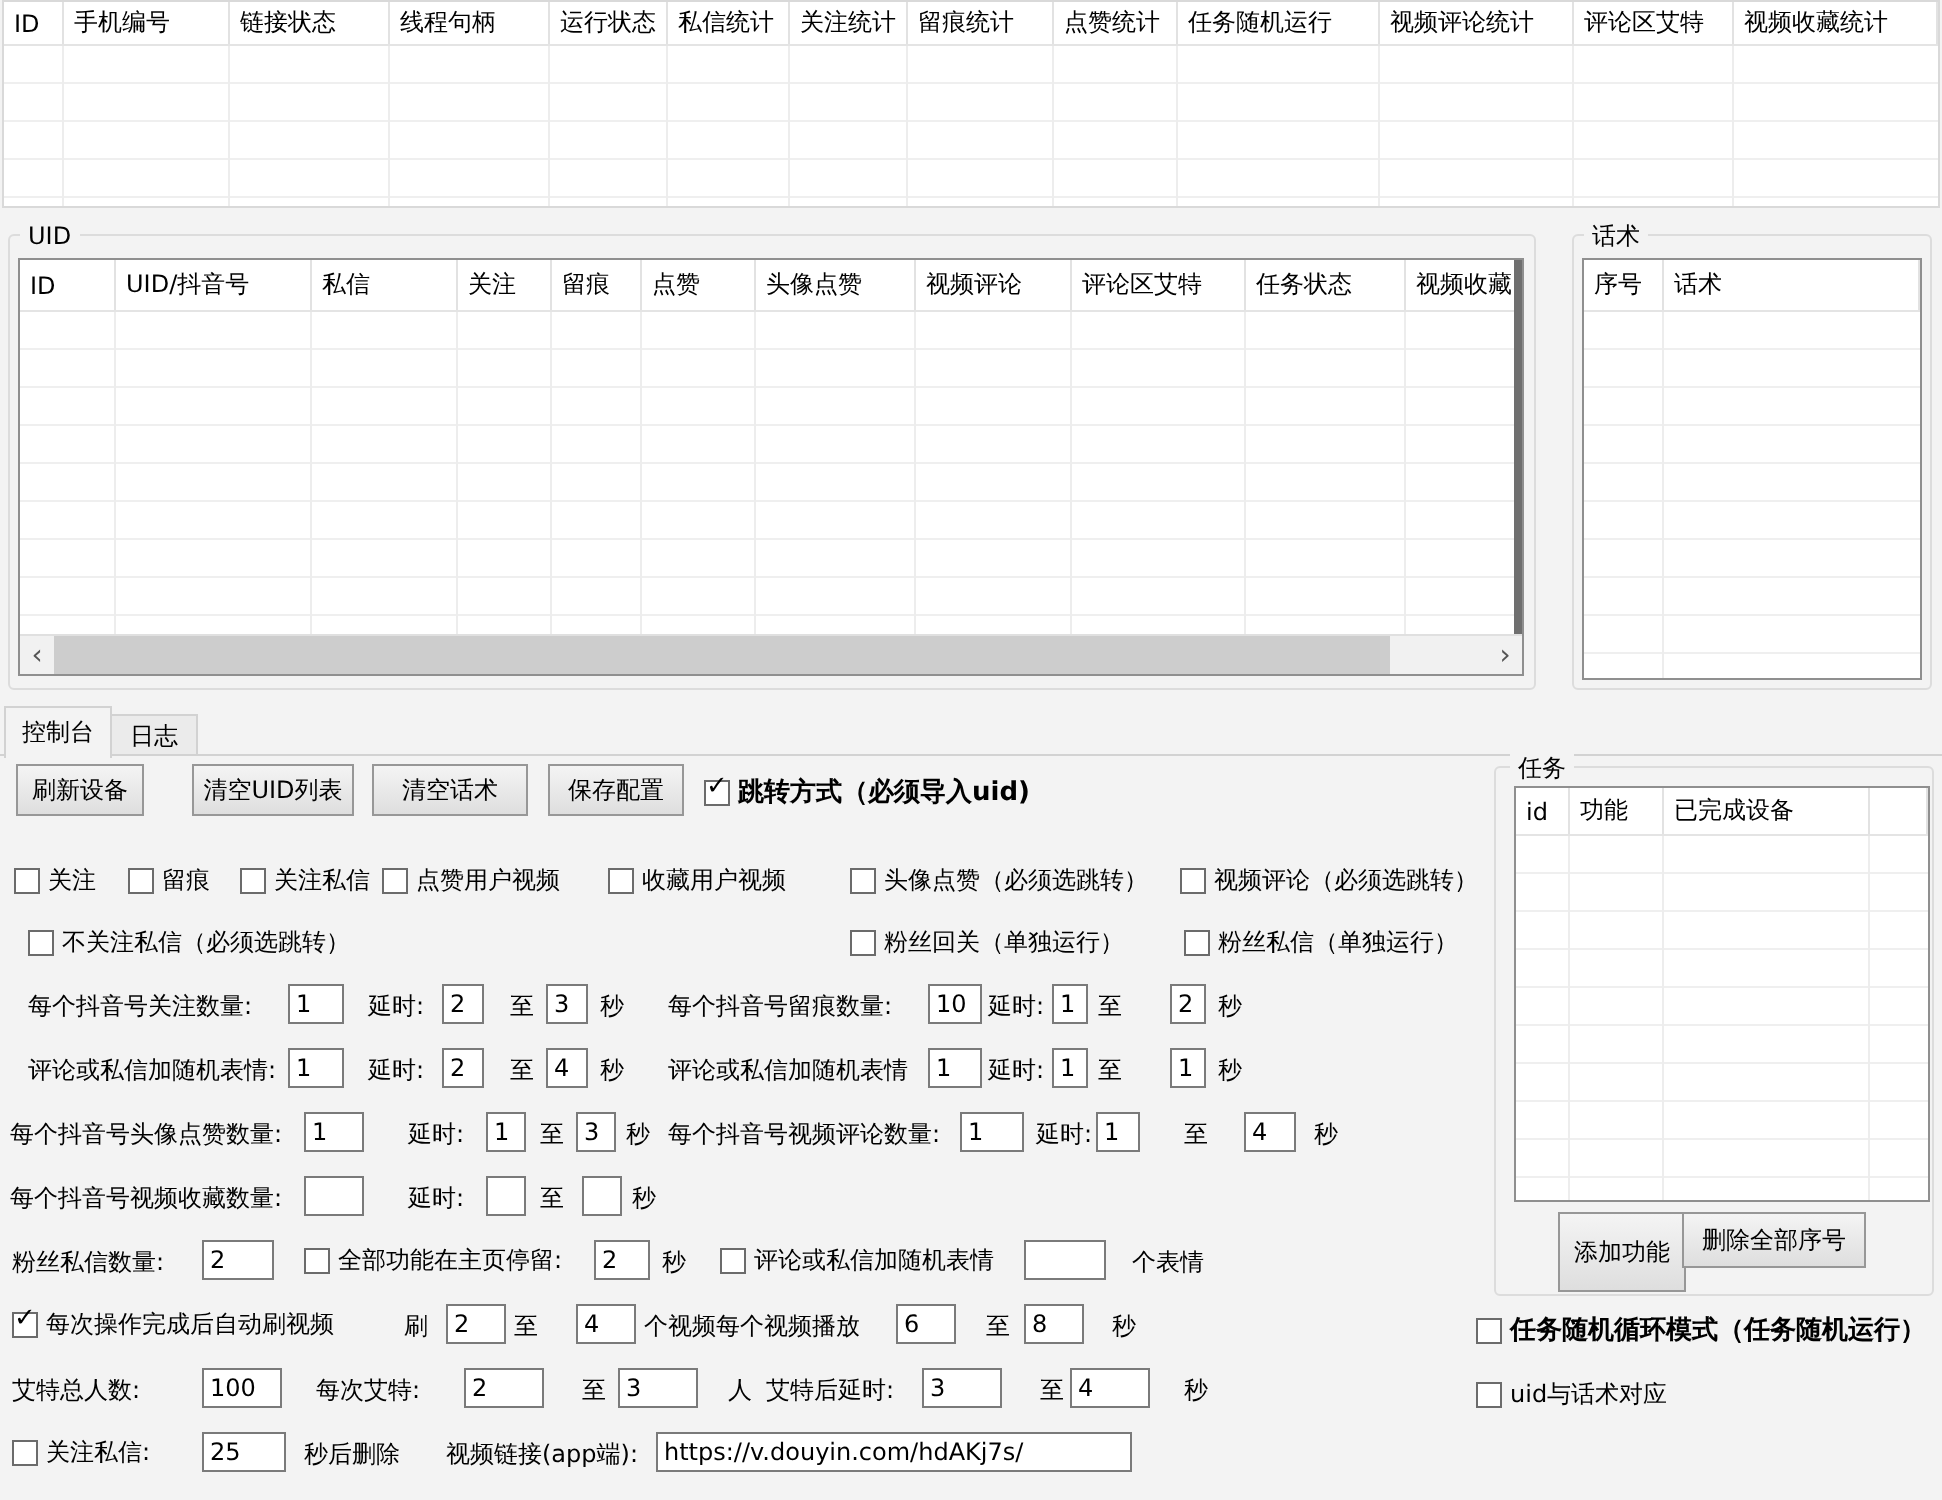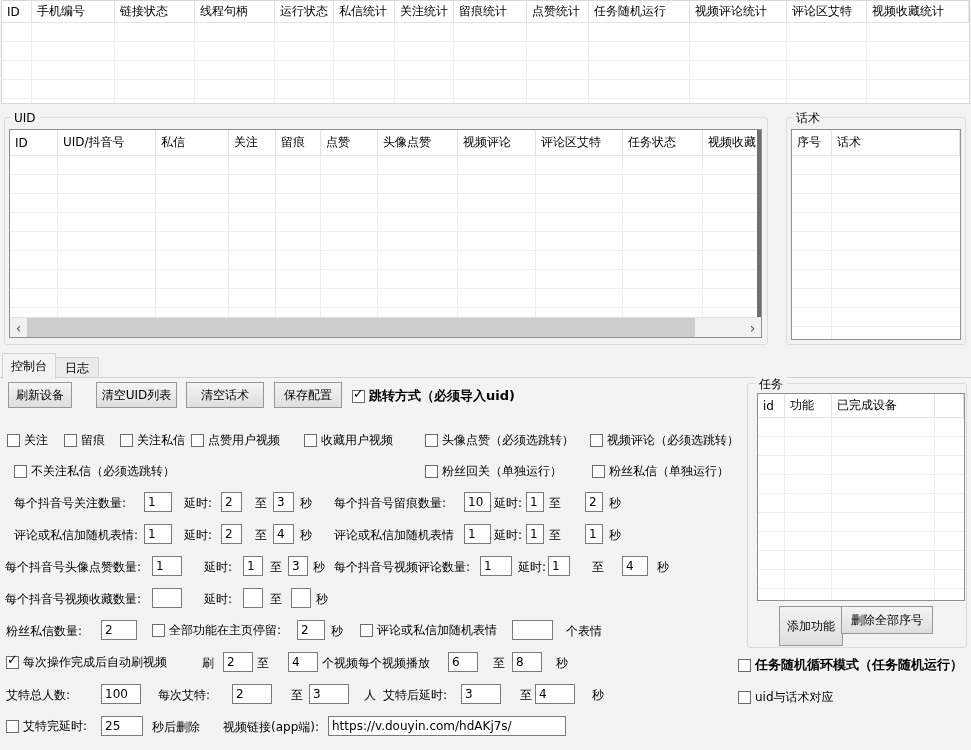--- a/index.html
+++ b/index.html
@@ -323,21 +323,21 @@
     <span class="lbl" style="left:383px">艾特后延时:</span>
     <input class="txt" style="left: 461px; width: 40px;" value="3">
     <span class="lbl" style="left:520px">至</span>
     <input class="txt" style="left: 535px; width: 40px;" value="4">
     <span class="lbl" style="left:592px">秒</span>
   </div>
 
   <div class="row" style="top:716px">
     <div class="cbx" style="left:6px">
       <span class="cb"></span>
-      <span>艾特完延时:</span>
+      <span>关注私信:</span>
     </div>
     <input class="txt" style="left: 101px; width: 42px;" value="25">
     <span class="lbl" style="left:152px">秒后删除</span>
     <span class="lbl" style="left:223px">视频链接(app端):</span>
     <input class="txt" style="left: 328px; width: 238px;" value="https://v.douyin.com/hdAKj7s/">
   </div>
 
   <div class="gbox" style="left:747px;top:383px;width:220px;height:265px;"></div>
   <span class="glabel" style="left:755px;top:377px;">任务</span>
   <div class="lv" style="left:757px;top:393px;width:208px;height:208px;">

